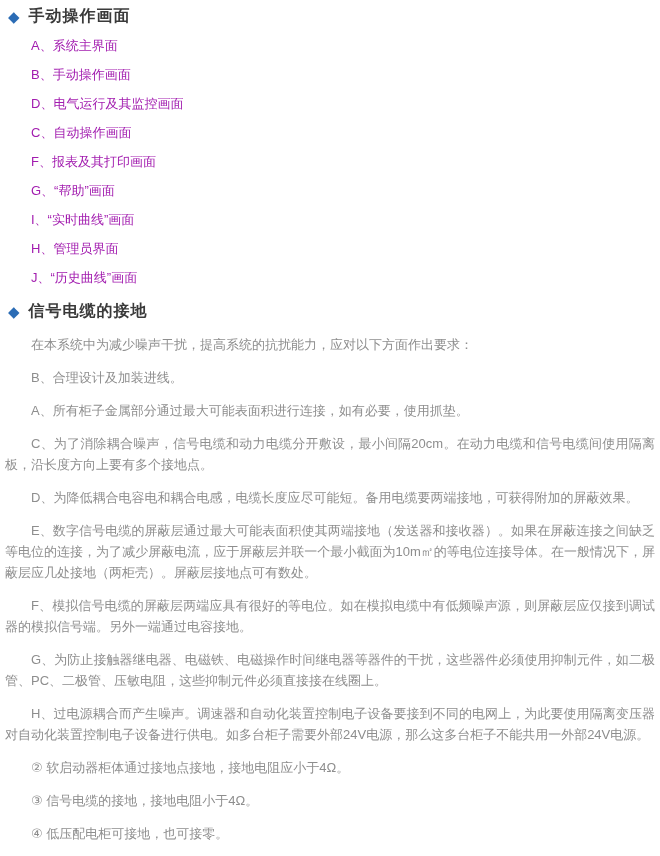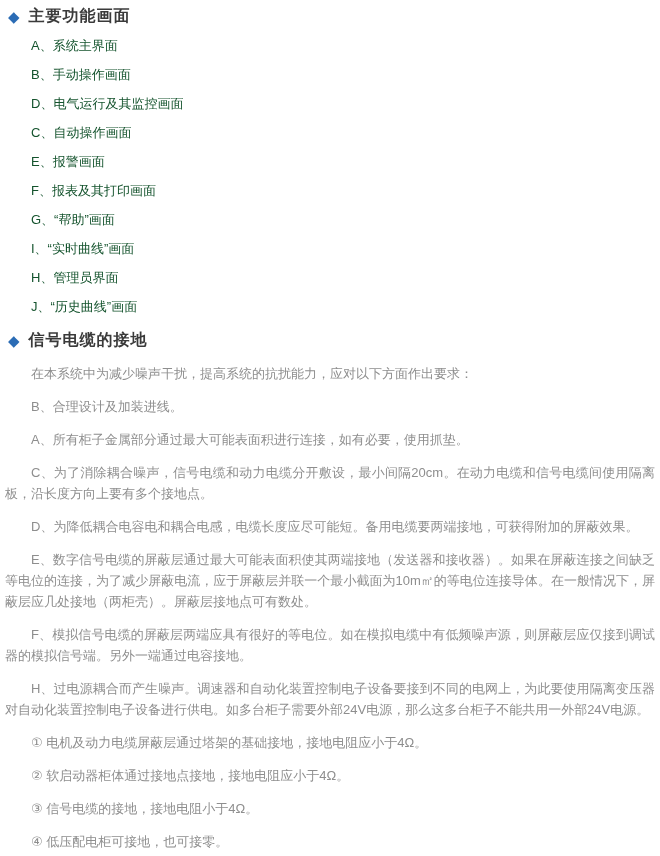--- a/index.html
+++ b/index.html
@@ -38,21 +38,21 @@
     font-weight: normal;
     letter-spacing: 0;
   }
   .screen-list {
     list-style: none;
     margin: 0 0 14px 0;
     padding: 0;
   }
   .screen-list li {
     font-size: 13px;
-    color: #14532d;
+    color: #a21caf;
     line-height: 18px;
     text-indent: 2em;
     margin: 0 0 11px 0;
     white-space: pre;
   }
   .emc-paragraphs p {
     margin: 12px 0 7px 0;
     font-size: 13px;
     color: #8e8e8e;
     line-height: 21px;
@@ -64,28 +64,27 @@
   }
 </style>
 </head>
 <body>
 
 <div class="page">
 
   <section>
     <h2 class="section-heading">
       <span class="diamond-icon">◆</span>
-      <span>主要功能画面</span>
+      <span>手动操作画面</span>
     </h2>
     <ul class="screen-list">
         <li>A、系统主界面</li>
         <li>B、手动操作画面</li>
         <li>D、电气运行及其监控画面</li>
         <li>C、自动操作画面</li>
-        <li>E、报警画面</li>
         <li>F、报表及其打印画面</li>
         <li>G、“帮助”画面</li>
         <li>I、“实时曲线”画面</li>
         <li>H、管理员界面</li>
         <li>J、“历史曲线”画面</li>
       </ul>
   </section>
 
   <section class="emc-section">
     <h2 class="section-heading">
@@ -93,21 +92,21 @@
       <span>信号电缆的接地</span>
     </h2>
     <div class="emc-paragraphs">
         <p>在本系统中为减少噪声干扰，提高系统的抗扰能力，应对以下方面作出要求：</p>
         <p>B、合理设计及加装进线。</p>
         <p>A、所有柜子金属部分通过最大可能表面积进行连接，如有必要，使用抓垫。</p>
         <p>C、为了消除耦合噪声，信号电缆和动力电缆分开敷设，最小间隔20cm。在动力电缆和信号电缆间使用隔离板，沿长度方向上要有多个接地点。</p>
         <p>D、为降低耦合电容电和耦合电感，电缆长度应尽可能短。备用电缆要两端接地，可获得附加的屏蔽效果。</p>
         <p>E、数字信号电缆的屏蔽层通过最大可能表面积使其两端接地（发送器和接收器）。如果在屏蔽连接之间缺乏等电位的连接，为了减少屏蔽电流，应于屏蔽层并联一个最小截面为10m㎡的等电位连接导体。在一般情况下，屏蔽层应几处接地（两柜壳）。屏蔽层接地点可有数处。</p>
         <p>F、模拟信号电缆的屏蔽层两端应具有很好的等电位。如在模拟电缆中有低频噪声源，则屏蔽层应仅接到调试器的模拟信号端。另外一端通过电容接地。</p>
+        <p>G、为防止接触器继电器、电磁铁、电磁操作时间继电器等器件的干扰，这些器件必须使用抑制元件，如二极管、PC、二极管、压敏电阻，这些抑制元件必须直接接在线圈上。</p>
         <p>H、过电源耦合而产生噪声。调速器和自动化装置控制电子设备要接到不同的电网上，为此要使用隔离变压器对自动化装置控制电子设备进行供电。如多台柜子需要外部24V电源，那么这多台柜子不能共用一外部24V电源。</p>
-        <p>① 电机及动力电缆屏蔽层通过塔架的基础接地，接地电阻应小于4Ω。</p>
         <p>② 软启动器柜体通过接地点接地，接地电阻应小于4Ω。</p>
         <p>③ 信号电缆的接地，接地电阻小于4Ω。</p>
         <p>④ 低压配电柜可接地，也可接零。</p>
       </div>
   </section>
 
 </div>
 
 </body></html>

